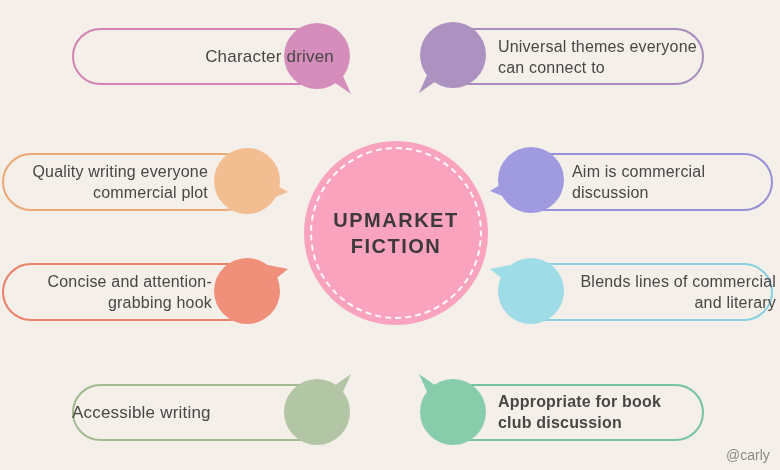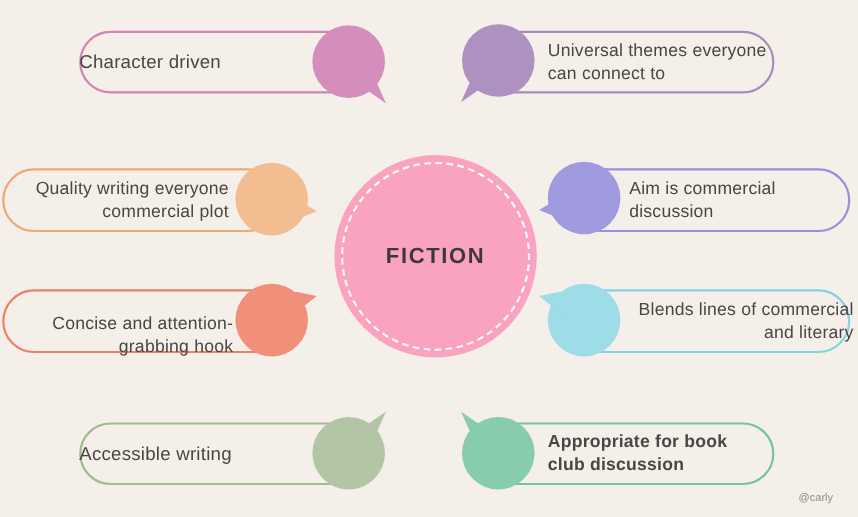--- a/index.html
+++ b/index.html
@@ -29,41 +29,41 @@
   .tail.lt{left:-8px;top:7px;clip-path:polygon(100% 100%,0 20%,100% 0);}
   .label{
     position:absolute;color:#4a4646;font-size:17px;letter-spacing:.2px;
   }
   .label.two{font-size:16px;line-height:21px;}
 
   
   .b1{left:72px;top:23px;width:278px;height:72px;}
   .b1 .capsule{left:0;top:5px;width:276px;height:57px;}
   .b1 .circle{right:0;top:0;}
-  .b1 .label{left:0;top:24px;width:250px;text-align:left;}
+  .b1 .label{left:0;top:24px;width:250px;text-align:right;padding-left:12px;}
   
   .b2{left:420px;top:22px;width:284px;height:72px;}
   .b2 .capsule{left:10px;top:6px;width:274px;height:57px;}
   .b2 .circle{left:0;top:0;}
   .b2 .label{left:78px;top:14px;width:200px;text-align:left;}
   
   .b3{left:2px;top:148px;width:294px;height:72px;}
   .b3 .capsule{left:0;top:5px;width:252px;height:58px;}
   .b3 .circle{left:212px;top:0;}
   .b3 .label{left:8px;top:13px;width:198px;text-align:right;}
   
   .b4{left:498px;top:147px;width:282px;height:72px;}
   .b4 .capsule{left:7px;top:6px;width:268px;height:58px;}
   .b4 .circle{left:0;top:0;}
   .b4 .label{left:74px;top:14px;width:180px;text-align:left;}
   
   .b5{left:2px;top:258px;width:296px;height:72px;}
   .b5 .capsule{left:0;top:5px;width:256px;height:58px;}
   .b5 .circle{left:212px;top:0;}
-  .b5 .label{left:4px;top:26px;width:206px;text-align:right;}
+  .b5 .label{left:4px;top:13px;width:206px;text-align:right;}
   
   .b6{left:498px;top:258px;width:282px;height:72px;}
   .b6 .capsule{left:7px;top:5px;width:268px;height:58px;}
   .b6 .circle{left:0;top:0;}
   .b6 .label{left:78px;top:13px;width:200px;text-align:right;}
   
   .b7{left:72px;top:379px;width:278px;height:72px;}
   .b7 .capsule{left:0;top:5px;width:276px;height:57px;}
   .b7 .circle{right:0;top:0;}
   .b7 .label{left:0;top:24px;width:250px;}
@@ -82,21 +82,21 @@
   .center-ring{
     position:absolute;left:6px;top:6px;right:6px;bottom:6px;
     border:2px dashed rgba(255,255,255,.95);border-radius:50%;
   }
   .center-title{
     position:relative;text-align:center;color:#3d393a;
     font-weight:bold;font-size:20px;line-height:26px;letter-spacing:1.5px;
   }
   .watermark{
     position:absolute;left:726px;top:447px;white-space:nowrap;
-    color:#8e8a84;font-size:10px;
+    color:#8e8a84;font-size:14px;
   }
 </style>
 </head>
 <body>
 
 <div id="canvas">
 
   <div class="bubble b1" style="--fill: #d58dbb; --border: #d283b4;">
     <div class="capsule"></div>
     <div class="circle">
@@ -157,19 +157,20 @@
     <div class="capsule"></div>
     <div class="circle">
       <div class="tail tl"></div>
     </div>
     <div class="label two">Appropriate for book club discussion</div>
   </div>
 
   <div class="center-circle" style="--fill: #f9a3bf;">
     <div class="center-ring"></div>
     <div class="center-title">
+      <div>UPMARKET</div>
       <div>FICTION</div>
     </div>
   </div>
 
   <div class="watermark">@carly</div>
 
 </div>
 
 </body></html>

